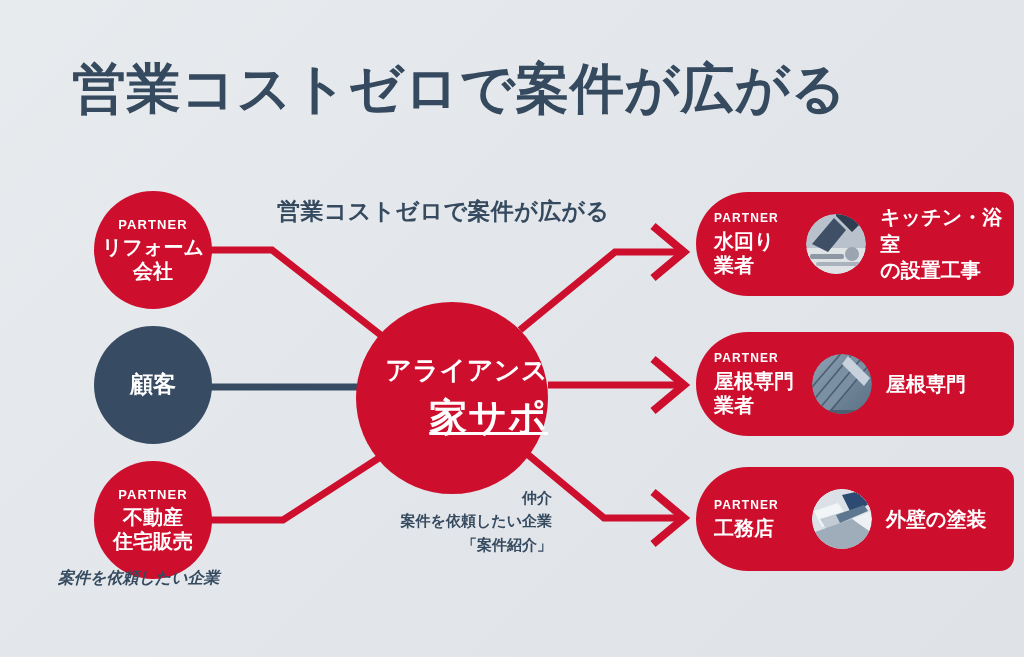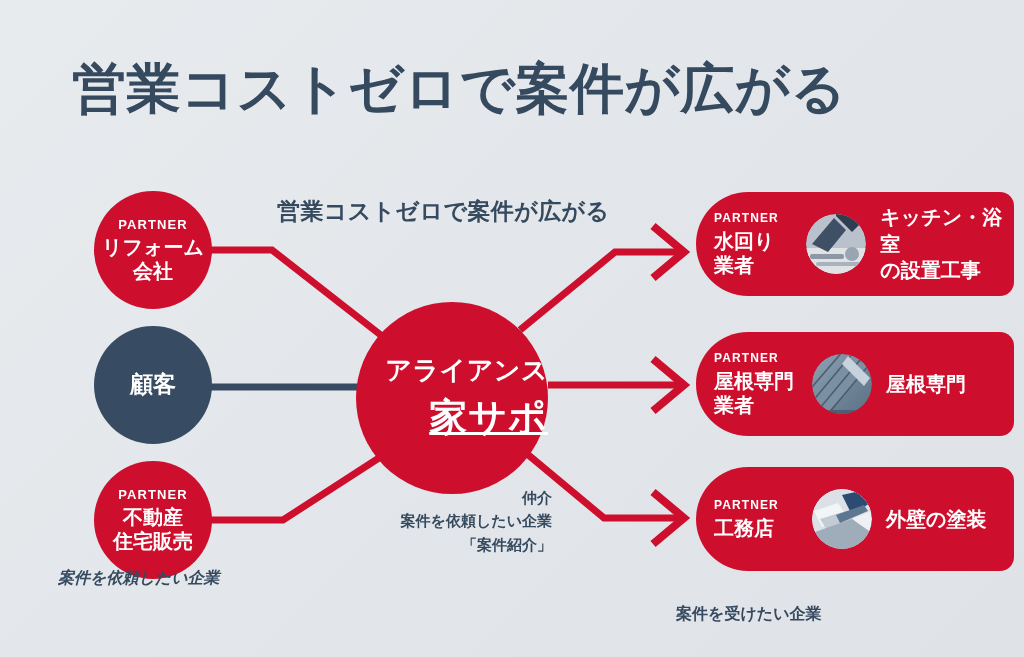--- a/index.html
+++ b/index.html
@@ -334,15 +334,14 @@
           <path d="M8 30 L34 22 L44 34 L18 46 Z" fill="#c3ccd4"></path>
           <path d="M0 44 L40 30 L60 44 L60 60 L0 60 Z" fill="#9fadba"></path>
           <path d="M24 26 L52 16 L56 22 L28 34 Z" fill="#5d7791"></path>
         </g>
       </svg>
     </div>
     <div class="card-desc">外壁の塗装</div>
   </div>
 
   <div class="foot-caption" id="foot-left">案件を依頼したい企業</div>
-  <div class="foot-caption" id="foot-right">案件を受けたい企業</div>
 
 </div>
 
 </body></html>

